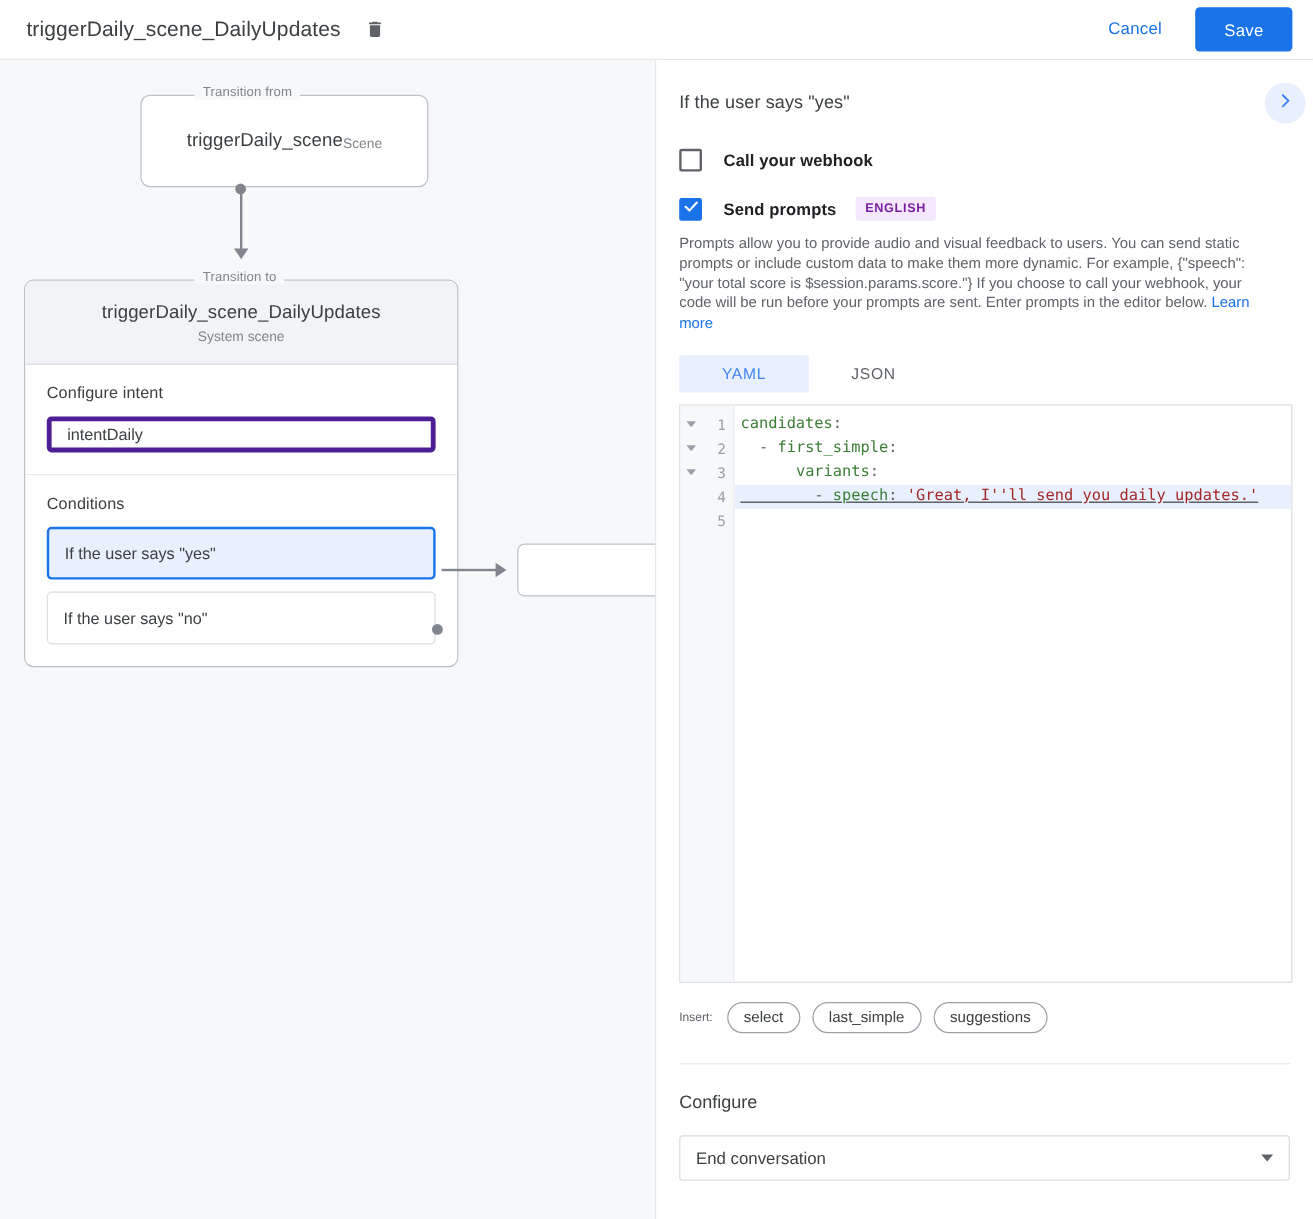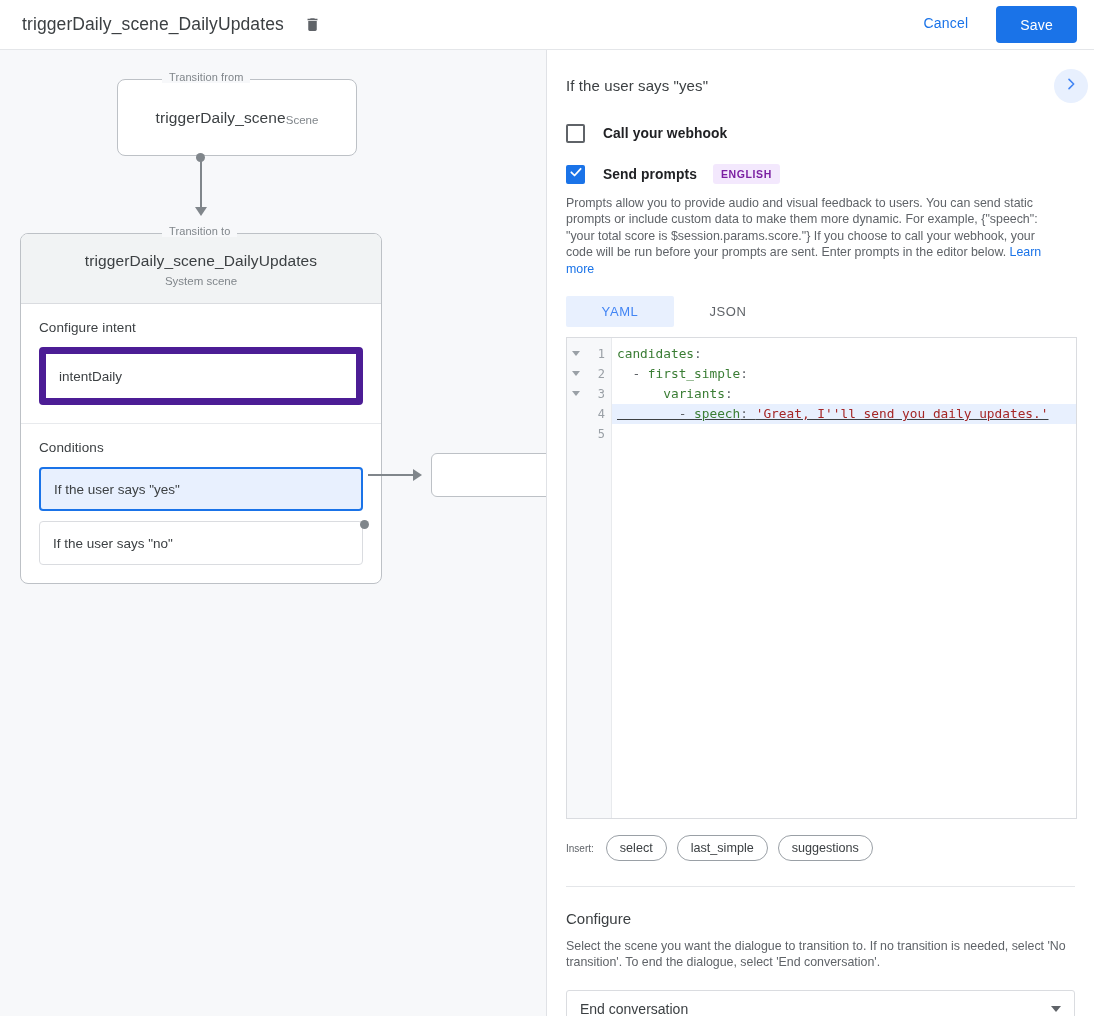--- a/index.html
+++ b/index.html
@@ -144,22 +144,22 @@
   .section {
     padding: 16px 18px 18px;
     border-bottom: 1px solid #e8eaed;
   }
   .section:last-child { border-bottom: none; }
   .section-label {
     font-size: 13.5px; color: #3c4043;
     margin-bottom: 12px; letter-spacing: .1px;
   }
   .field-box {
-    height: 58px;
-    border: 7px solid #4c1d95;
+    height: 30px;
+    border: 4px solid #4c1d95;
     border-radius: 4px;
     background: #ffffff;
     display: flex; align-items: center;
     padding: 0 13px;
     font-size: 13.5px; color: #3c4043;
     cursor: pointer;
   }
   .cond-box {
     height: 44px;
     border: 1px solid #dadce0;
@@ -503,21 +503,20 @@
     <div class="insert-row">
       <div class="insert-label">Insert:</div>
       <div class="chip">select</div>
       <div class="chip">last_simple</div>
       <div class="chip">suggestions</div>
     </div>
 
     <div class="divider-h"></div>
 
     <div class="sec-title">Configure</div>
-    <div class="sec-desc">Select the scene you want the dialogue to transition to. If no transition is needed, select 'No transition'. To end the dialogue, select 'End conversation'.</div>
 
     <div class="select">
       <span>End conversation</span>
       <span class="caret"></span>
     </div>
 
   </div>
 </div>
 
 </body></html>

